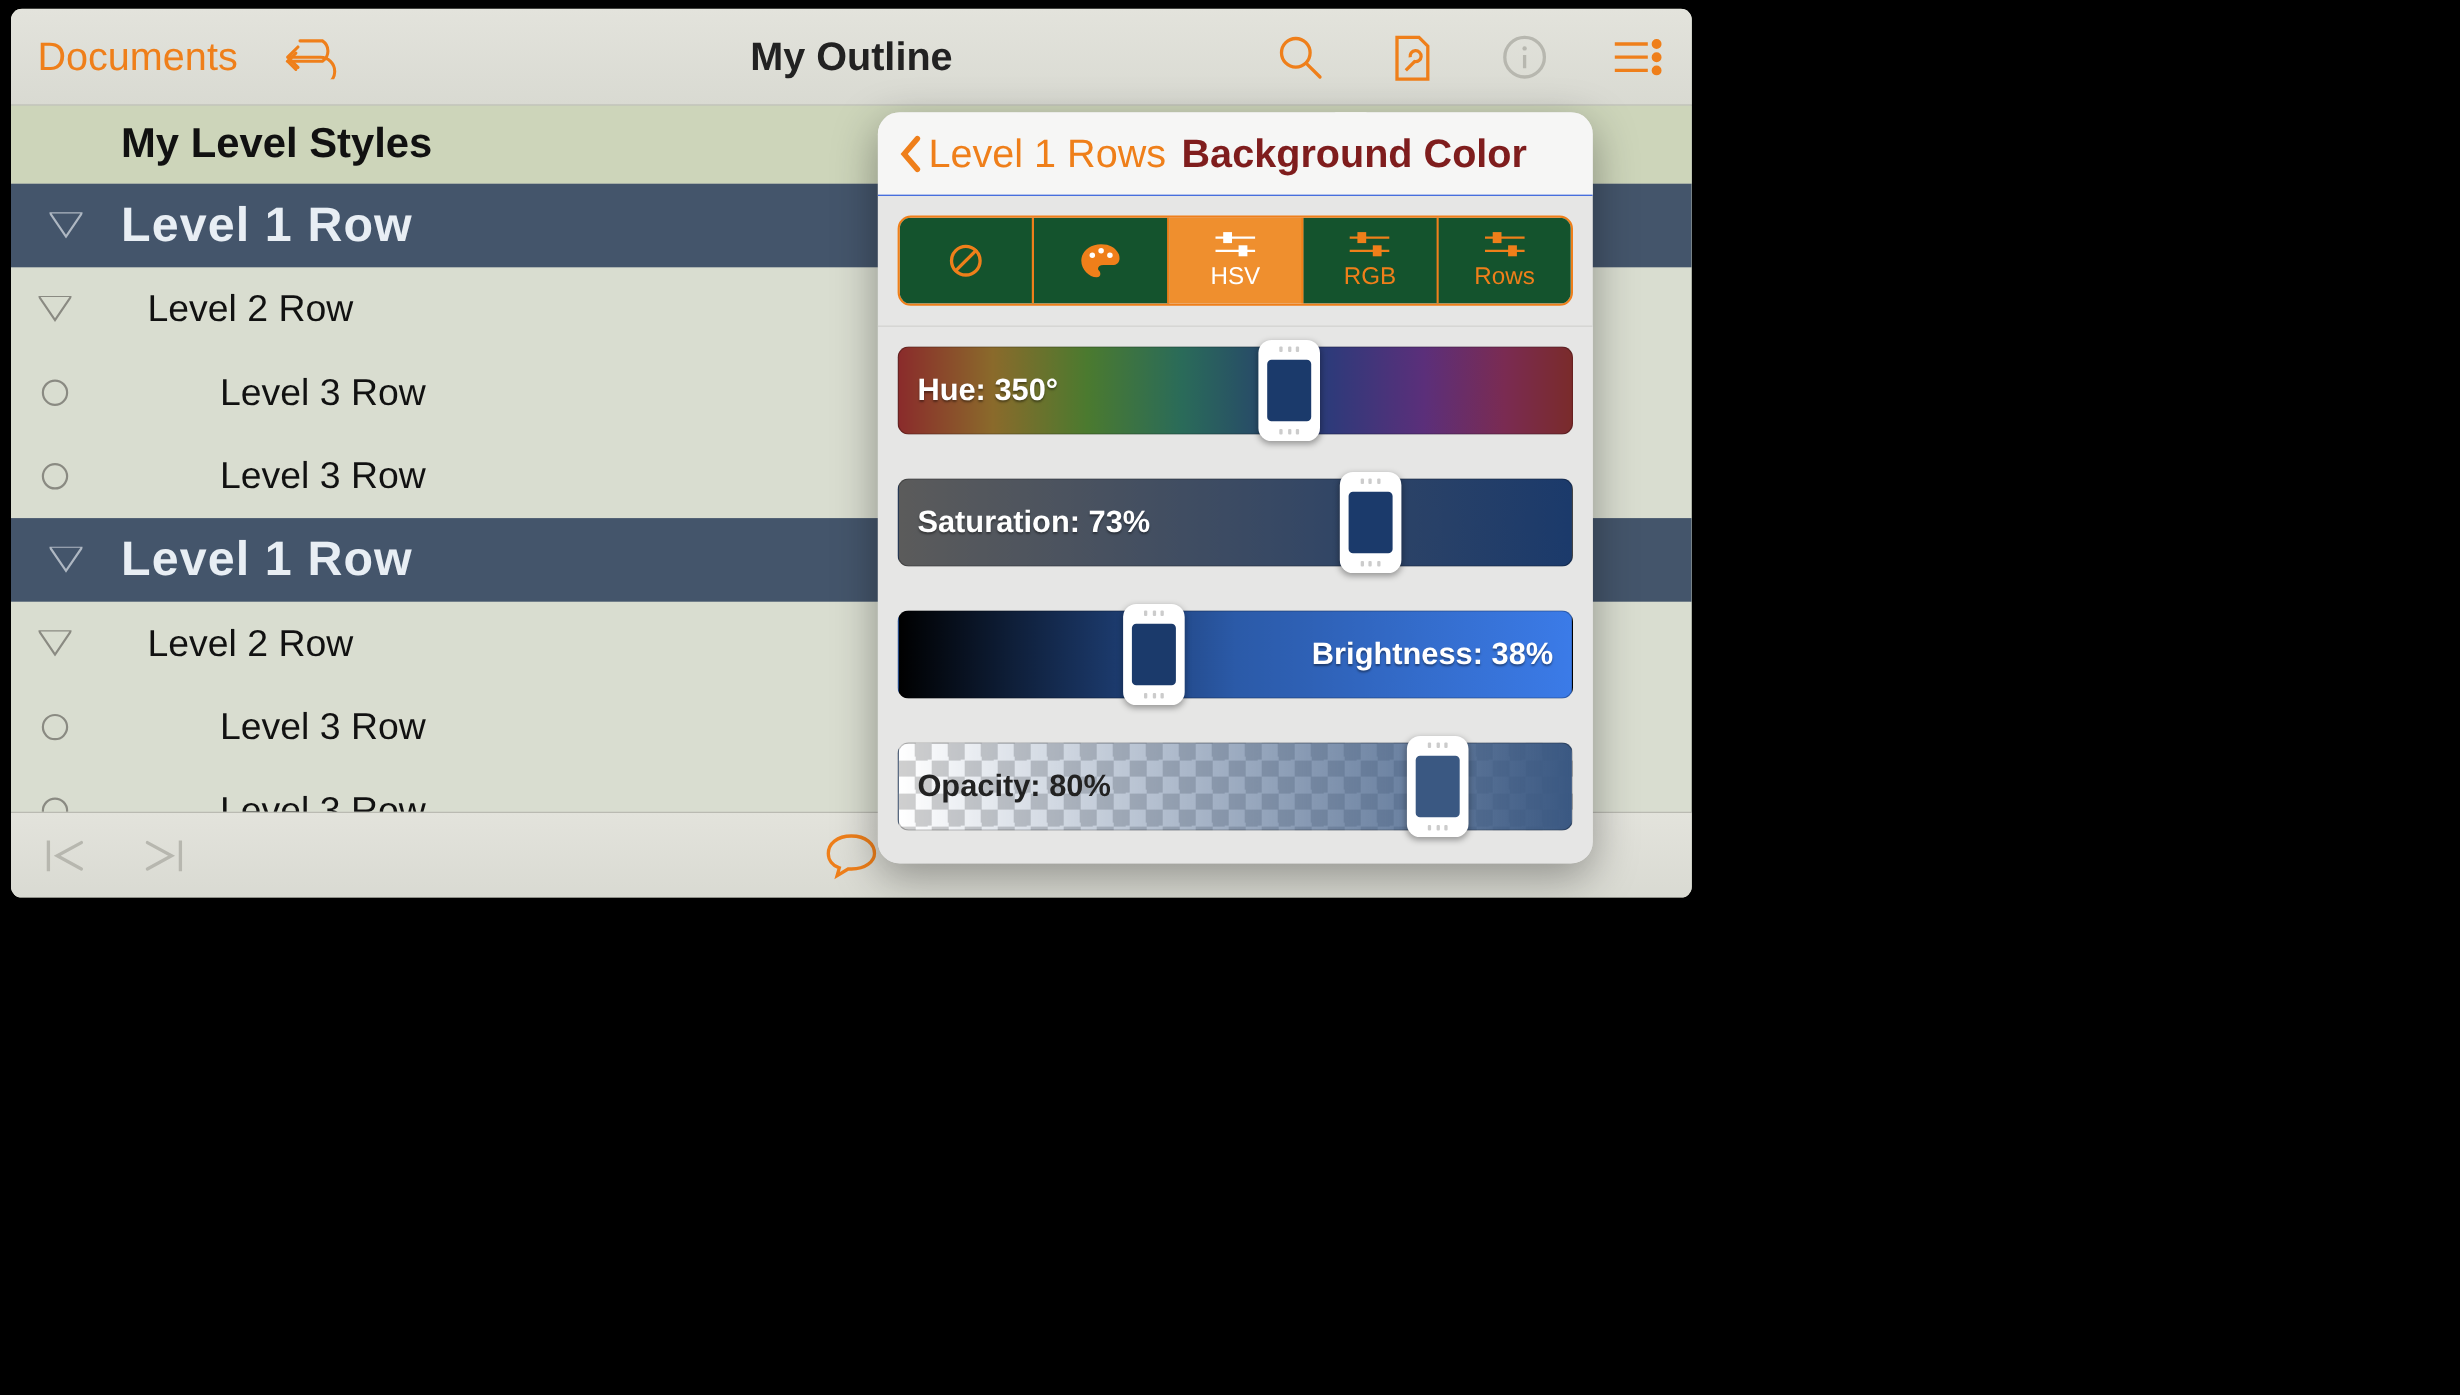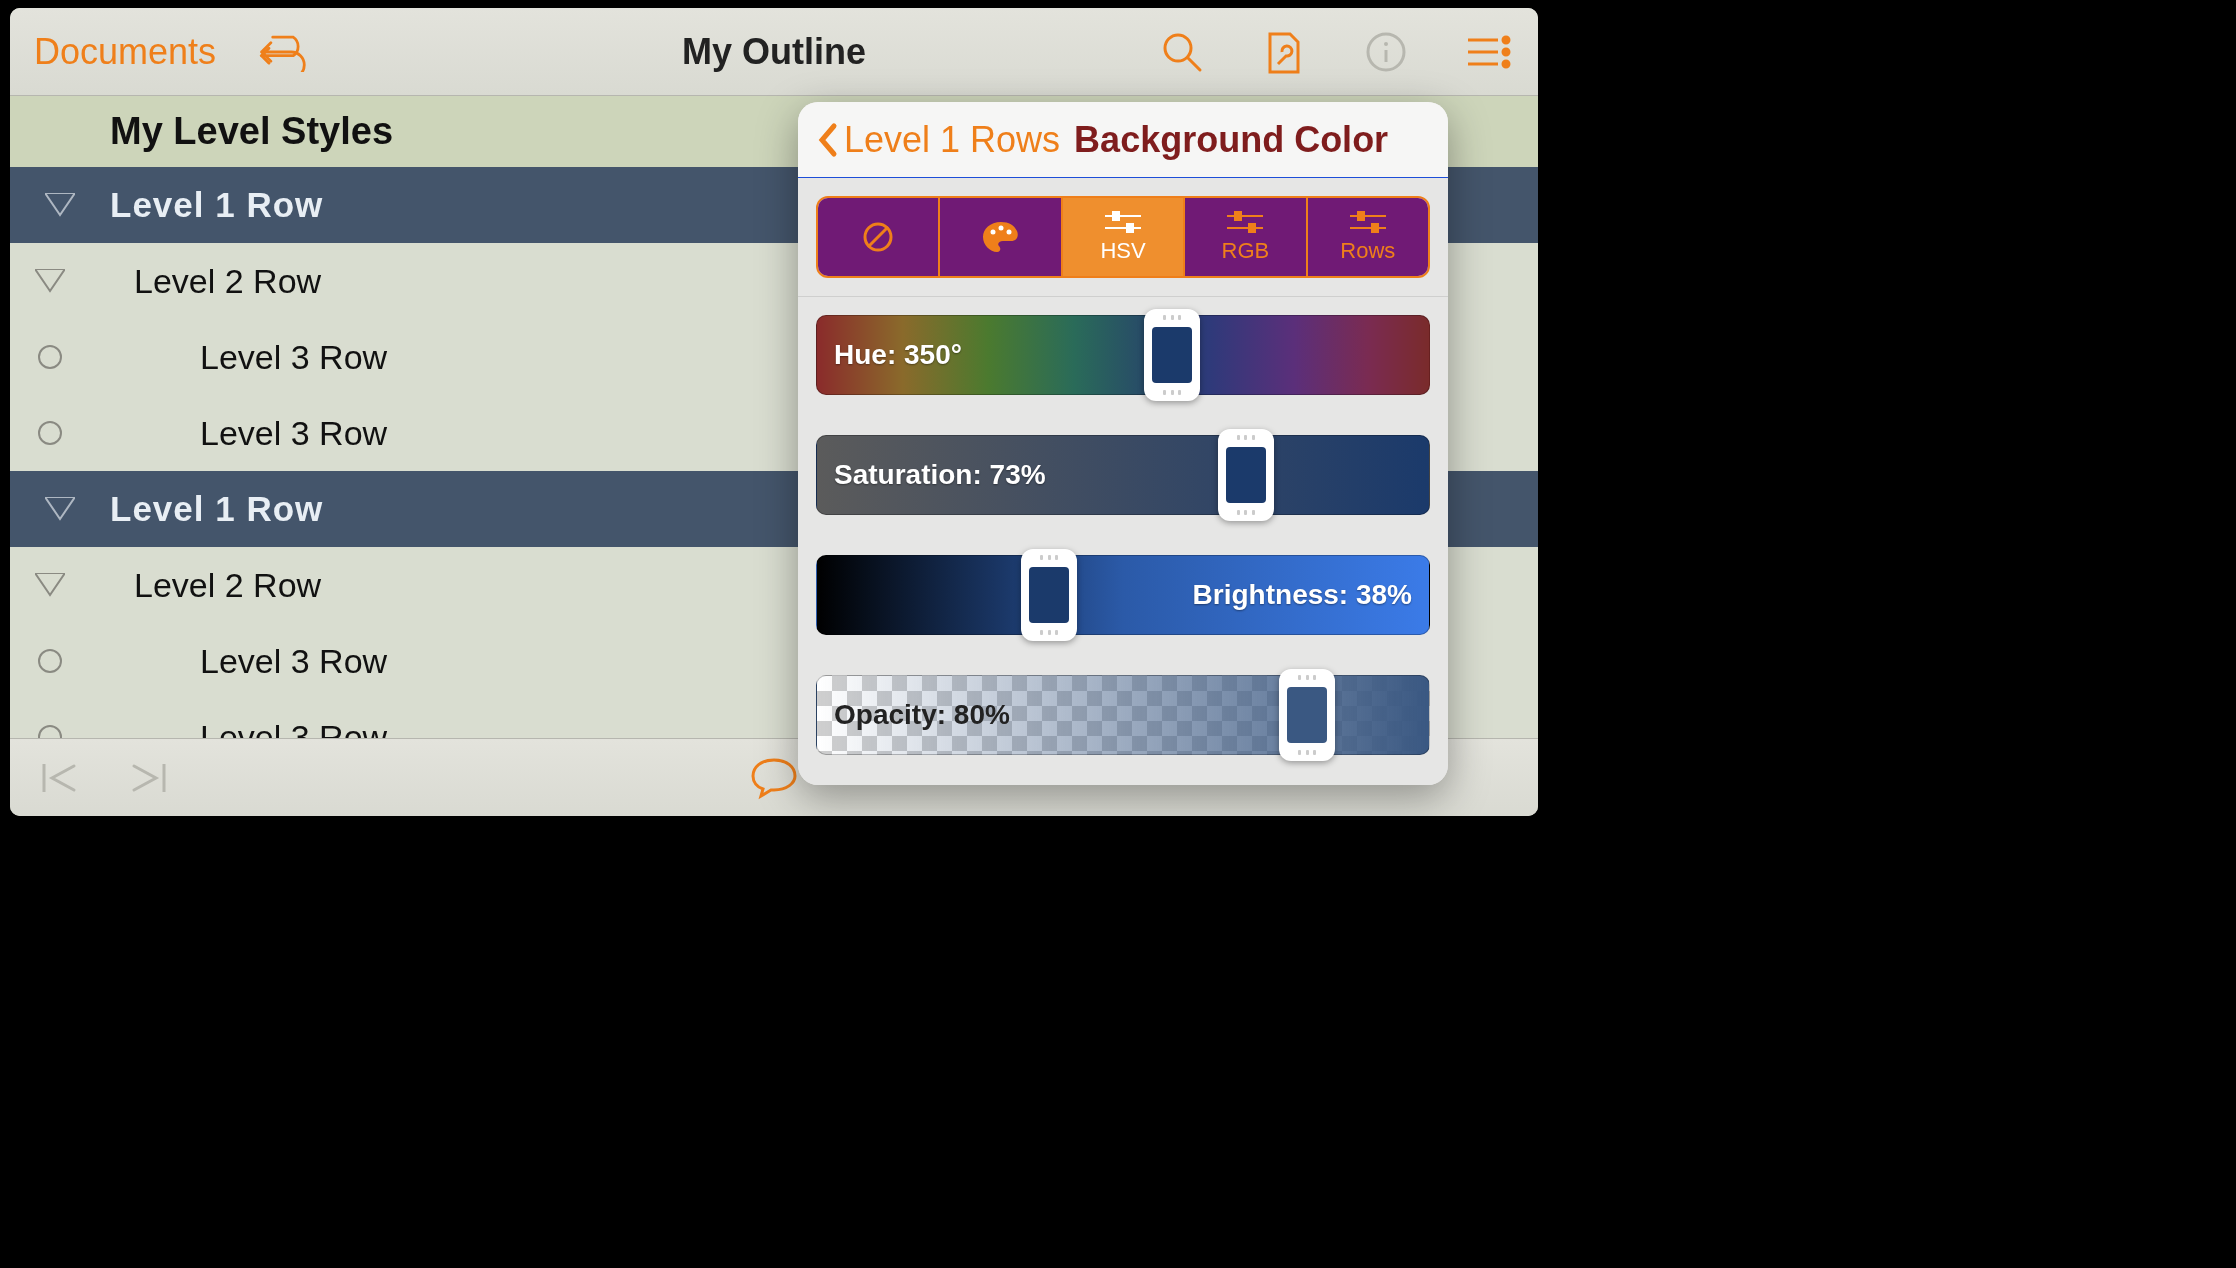--- a/index.html
+++ b/index.html
@@ -79,21 +79,21 @@
     align-items: center;
     height: 76px;
     padding-left: 20px;
     font-size: 34px;
     color: #111;
   }
   .row.l1 {
     background: #44556b;
     color: #e8eef4;
     font-weight: 700;
-    font-size: 35px;
+    font-size: 44px;
     padding-left: 30px;
   }
   .row.l1 .row-text { margin-left: 30px; color: #e8eef4; }
   .row.l2 .row-text { margin-left: 64px; }
   .row.l3 .row-text { margin-left: 130px; }
   .row .bullet {
     display: inline-flex;
     width: 40px;
     height: 40px;
     align-items: center;
@@ -173,21 +173,21 @@
   .segmented .seg {
     flex: 1;
     display: flex;
     flex-direction: column;
     align-items: center;
     justify-content: center;
     color: #ef7f1a;
     font-size: 22px;
     gap: 4px;
     border-right: 2px solid #ef7f1a;
-    background: #701a75;
+    background: #14532d;
   }
   .segmented .seg:last-child { border-right: none; }
   .segmented .seg.active {
     background: #ef8f2e;
     color: #fff;
   }
 
   .sliders {
     border-top: 1px solid #cfcfce;
     padding: 18px 18px 30px 18px;

